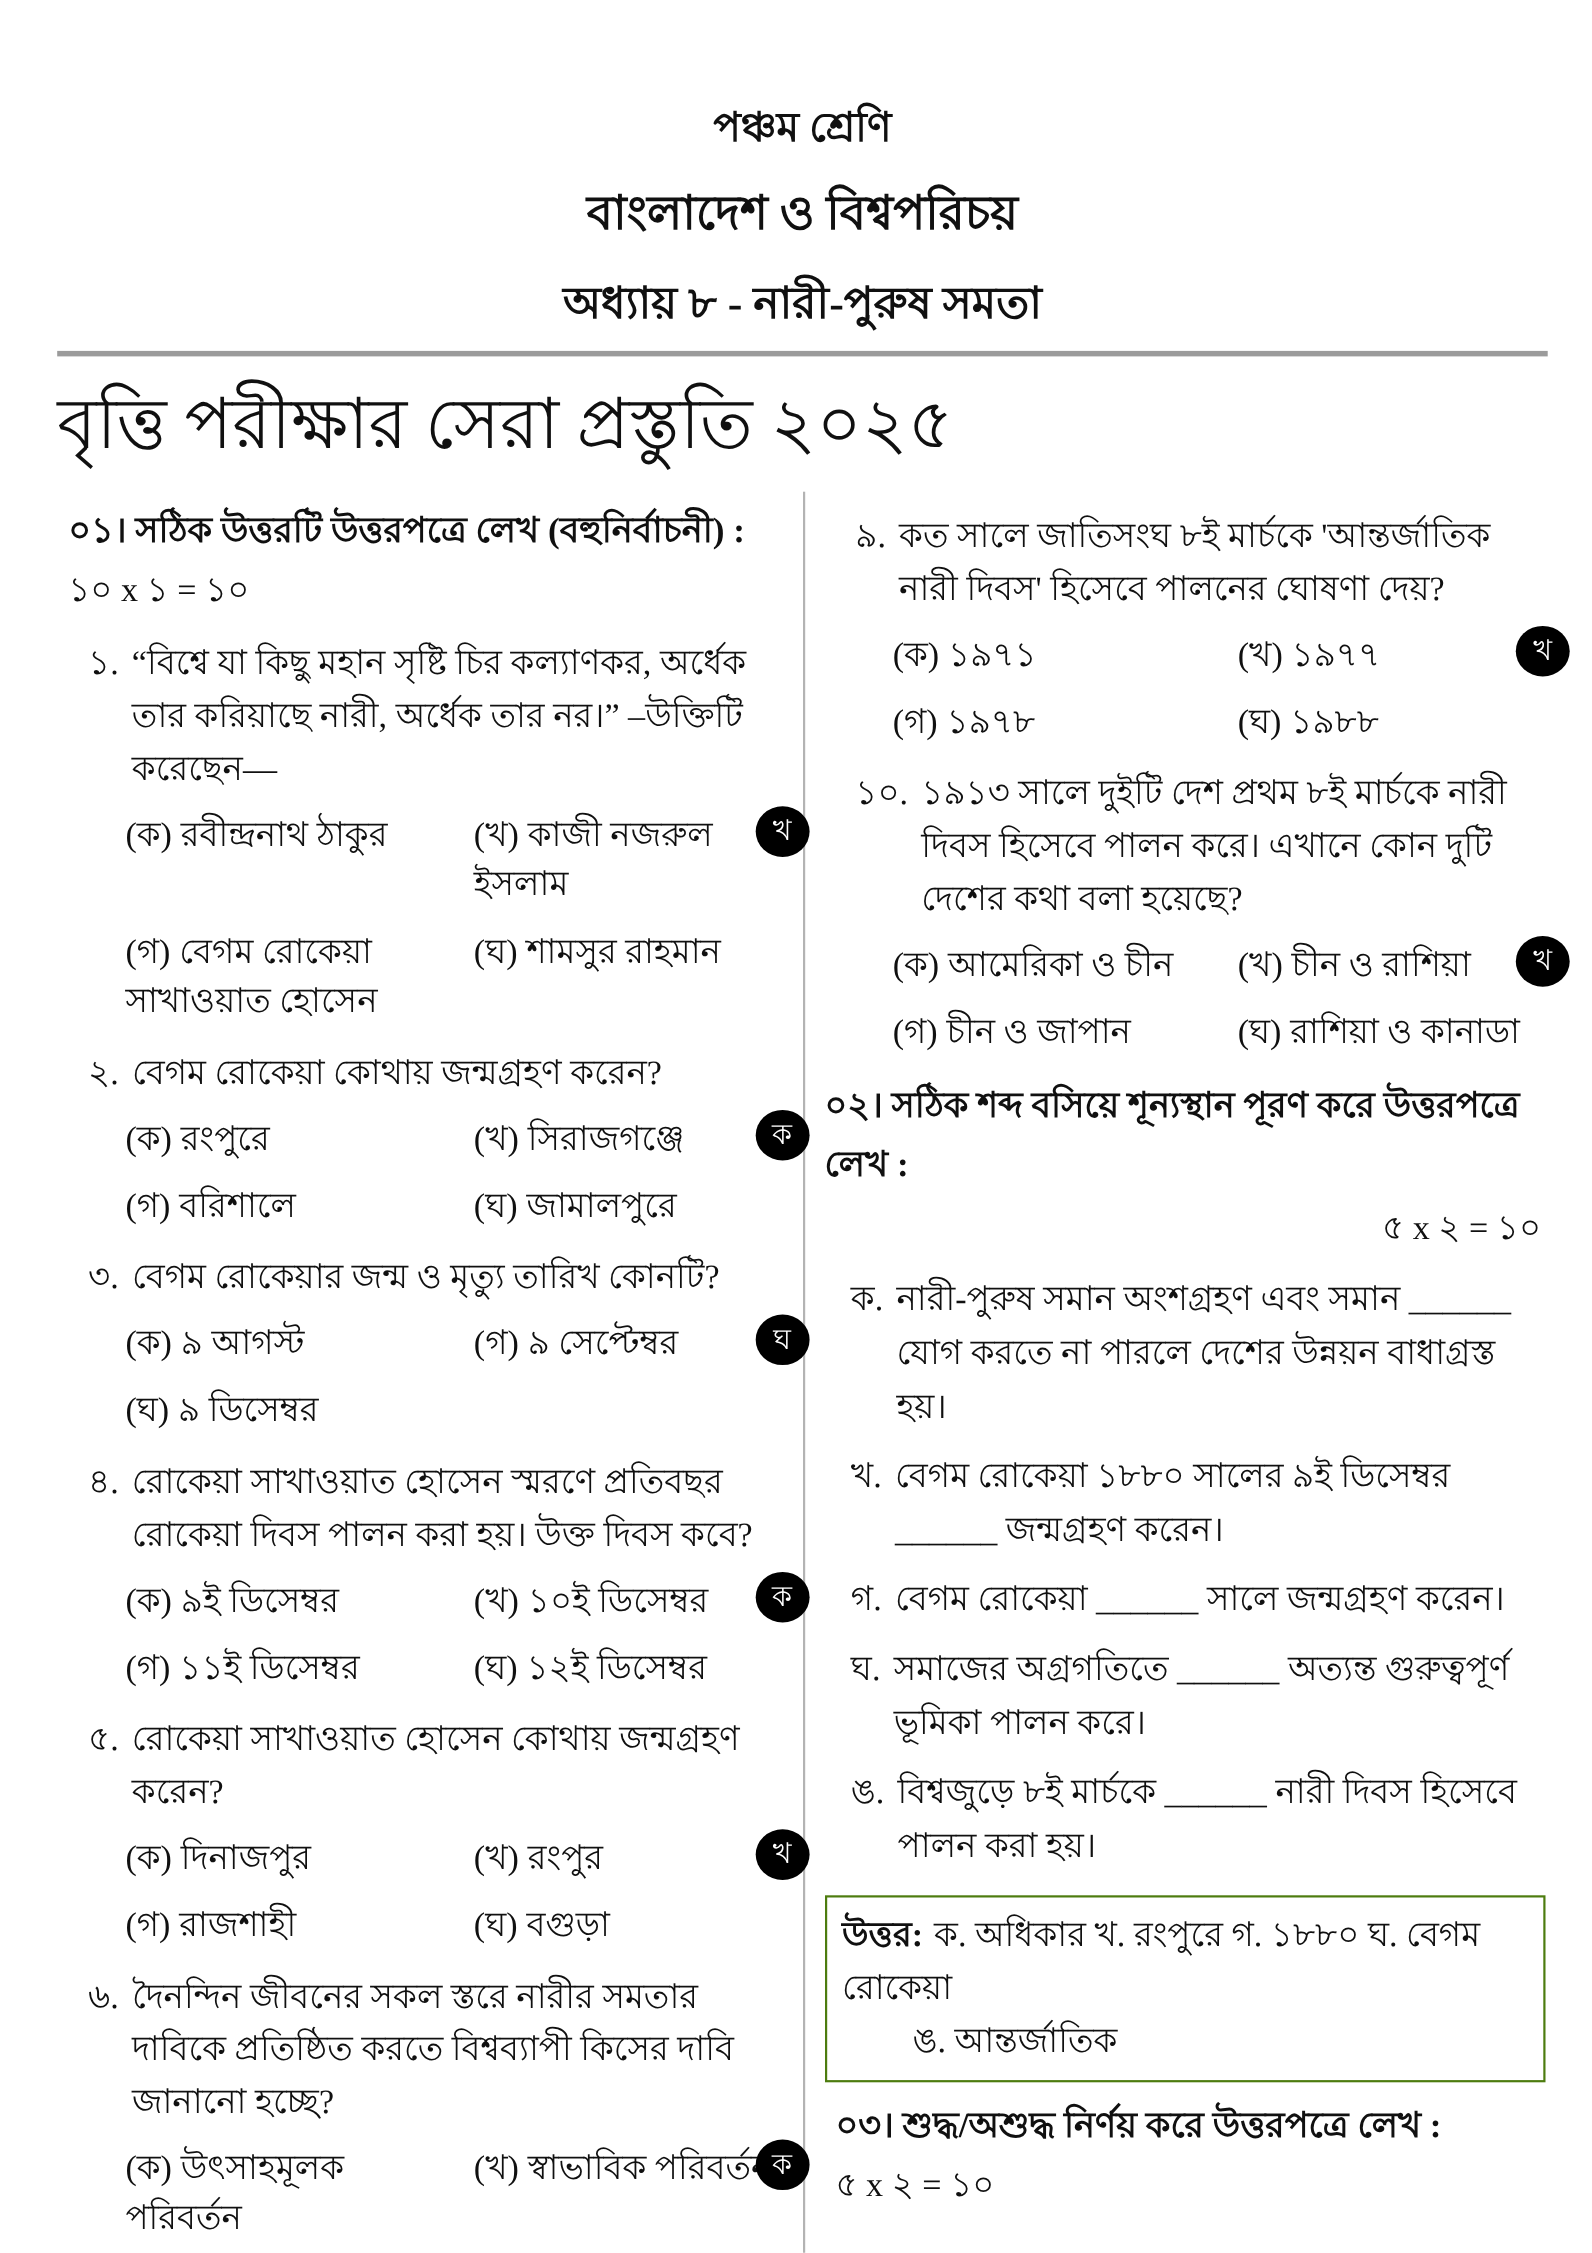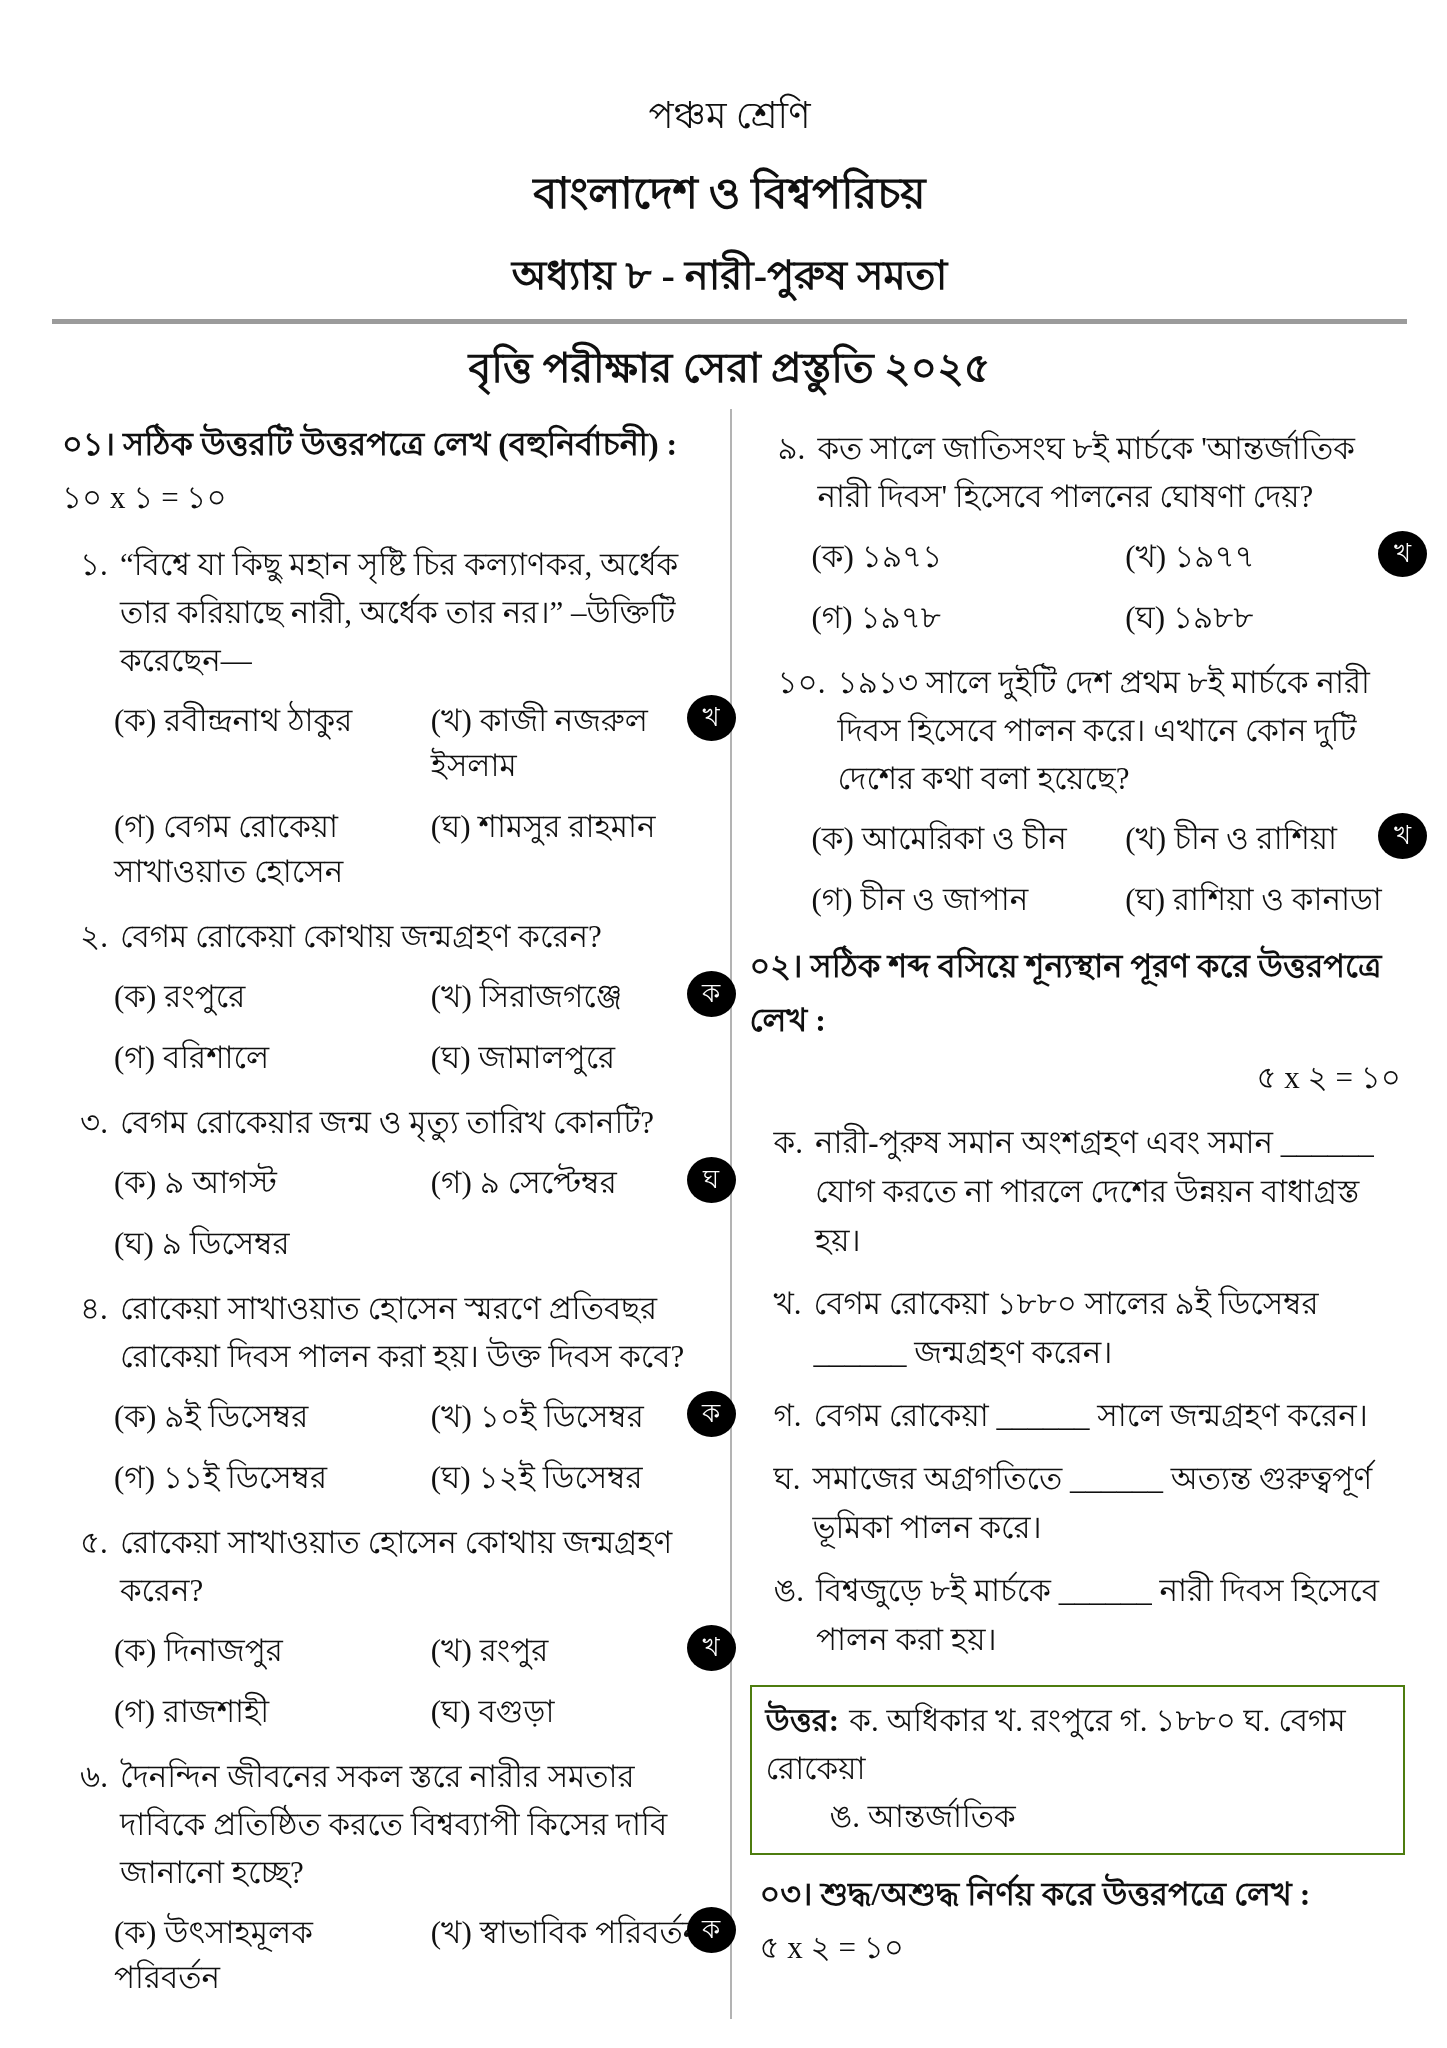--- a/index.html
+++ b/index.html
@@ -6,28 +6,28 @@
   html, body { margin: 0; padding: 0; }
   body {
     width: 1447px; height: 2048px;
     background: #ffffff; color: #101010;
     font-family: "Liberation Serif", "DejaVu Serif", serif;
     overflow: hidden;
   }
   .page { padding: 0 40px 0 52px; }
 
   .doc-header { text-align: center; padding-top: 86px; }
-  .h-class   { font-size: 37px; font-weight: normal; margin: 0 0 12px; }
+  .h-class   { font-size: 37px; font-weight: bold; margin: 0 0 12px; }
   .h-subject { font-size: 43px; font-weight: bold; margin: 0 0 12px; }
   .h-chapter { font-size: 40px; font-weight: bold; margin: 0; }
 
   .meta-row { display: flex; justify-content: space-between; font-size: 31px; margin-top: 24px; }
   .rule { height: 5px; background: #9b9b9b; margin-top: 8px; }
 
-  .doc-title { text-align: center; font-size: 41px; font-weight: bold; margin: 12px 0 4px; }
+  .doc-title { font-size: 64px; font-weight: normal; margin: 12px 0 4px; }
 
   .columns { display: flex; align-items: stretch; }
   .col-left  { width: 50%; padding-right: 14px; }
   .col-right { width: 50%; border-left: 2px solid #b3b3b3; padding-left: 18px; }
 
   .sec-head { display: flex; justify-content: space-between; align-items: baseline;
               font-size: 32px; font-weight: bold; margin: 10px 0 4px; flex-direction: column; }
   .sec-marks { font-weight: normal; font-size: 31px; white-space: nowrap; margin-left: 10px; }
   .sec-marks-line { text-align: right; font-size: 31px; margin: 2px 6px 0 0; }
 

